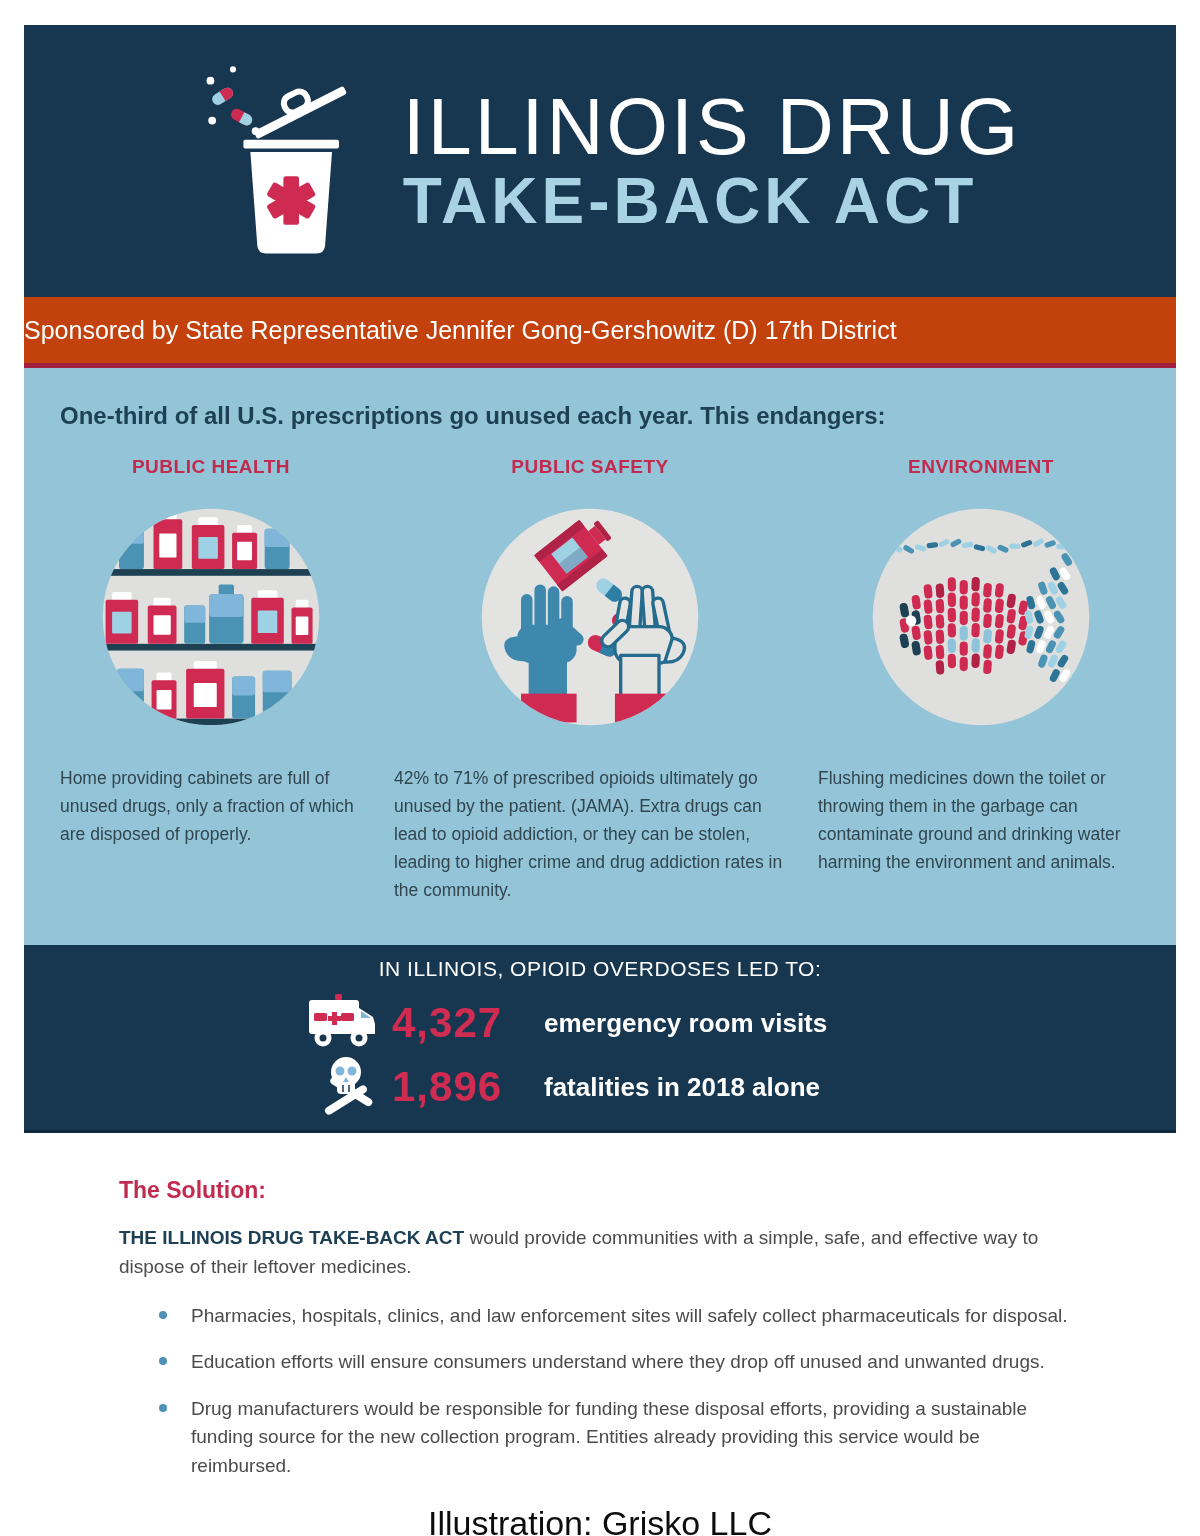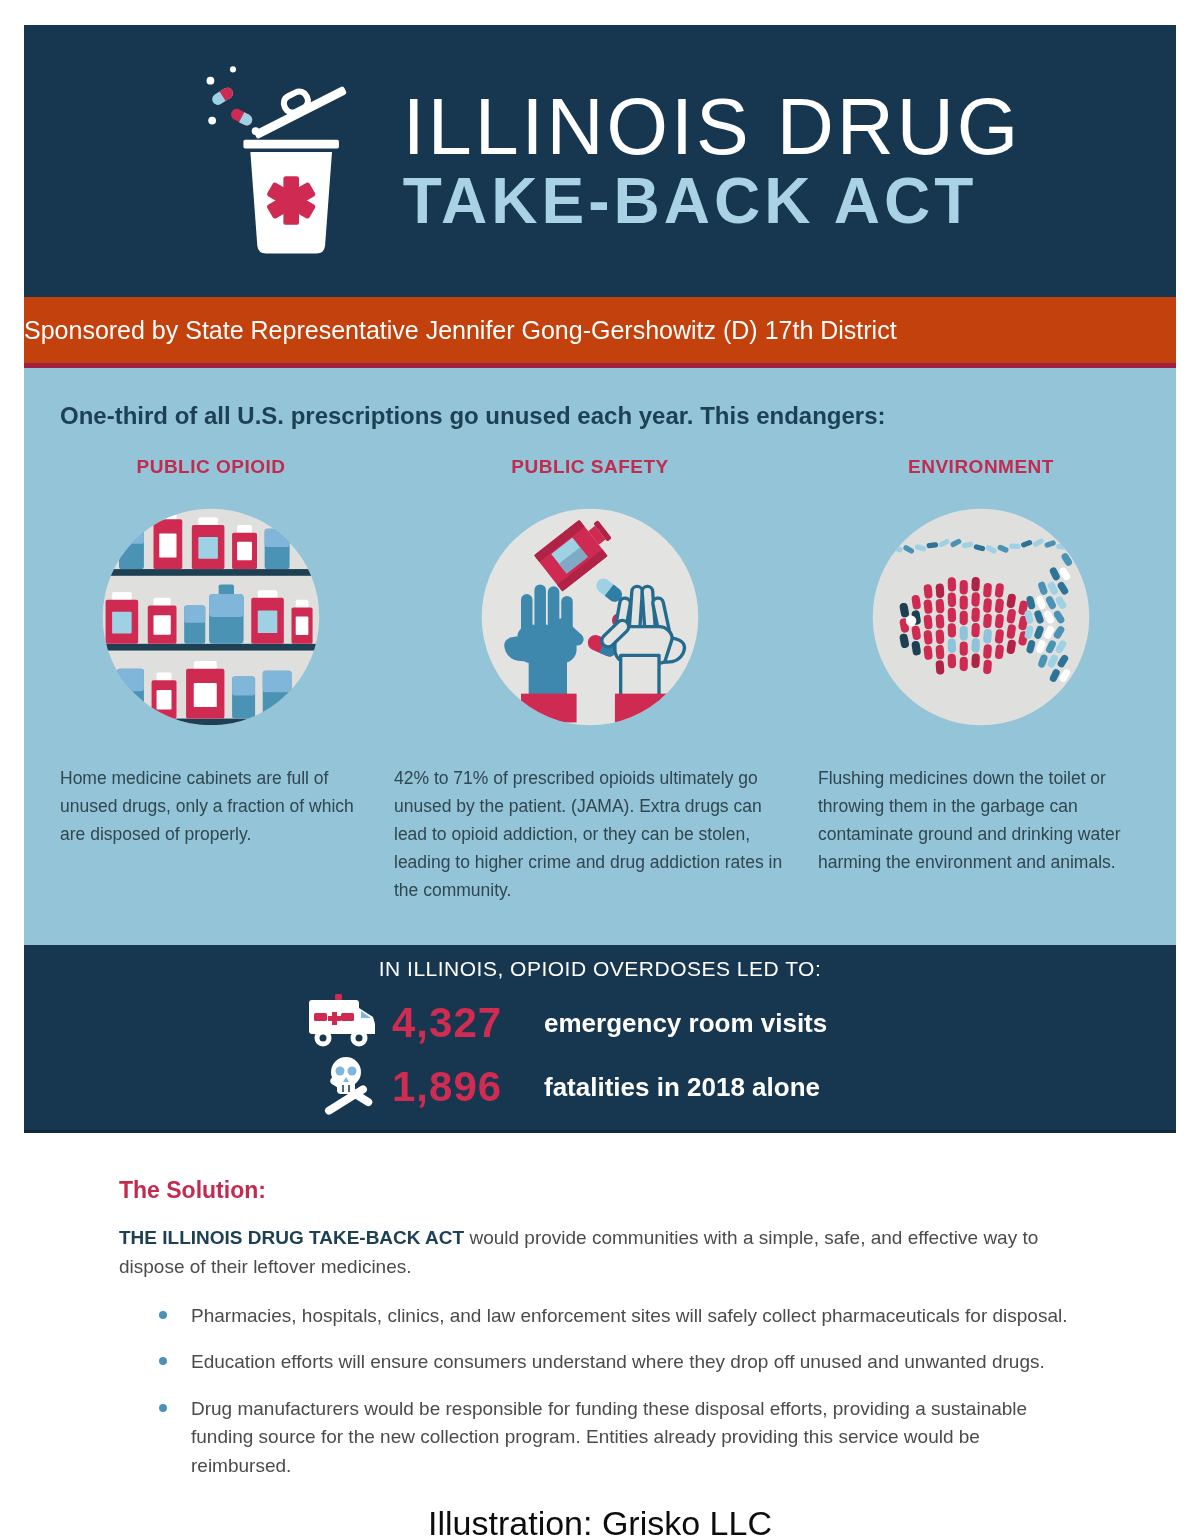--- a/index.html
+++ b/index.html
@@ -92,21 +92,21 @@
 
     <div class="banner">
       <div class="banner-text">Sponsored by State Representative Jennifer Gong-Gershowitz (D) 17th District</div>
     </div>
 
     <section class="endangers">
       <div class="intro">One-third of all U.S. prescriptions go unused each year. This endangers:</div>
       <div class="cols">
 
         <div class="col">
-          <div class="col-title">PUBLIC OPIOID</div>
+          <div class="col-title">PUBLIC HEALTH</div>
           <div class="circle-wrap">
             <svg width="230" height="230" viewBox="0 0 240 240">
               <clipPath id="clipCab">
                   <circle cx="120" cy="120" r="113"></circle>
                 </clipPath>
               <circle cx="120" cy="120" r="113" fill="#dfdfde"></circle>
               <g clip-path="url(#clipCab)">
                 <rect x="0" y="70" width="240" height="7" fill="#1d4053"></rect>
                 <rect x="0" y="148" width="240" height="7" fill="#1d4053"></rect>
                 <rect x="0" y="226" width="240" height="7" fill="#1d4053"></rect>
@@ -150,21 +150,21 @@
                     <rect x="94" y="174" width="40" height="52" rx="2" fill="#cf2b52"></rect>
                     <rect x="102" y="188.8" width="24" height="25.2" rx="1" fill="#ffffff"></rect>
                     <rect x="142" y="182" width="24" height="44" rx="3" fill="#4a93b4"></rect>
                     <rect x="142" y="182" width="24" height="19.8" rx="3" fill="#7fb6d9"></rect>
                     <rect x="174" y="176" width="30" height="50" rx="3" fill="#4a93b4"></rect>
                     <rect x="174" y="176" width="30" height="22.5" rx="3" fill="#7fb6d9"></rect>
                   </g>
               </g>
             </svg>
           </div>
-          <div class="col-text">Home medicine cabinets are full of unused drugs, only a fraction of which are disposed of properly.</div>
+          <div class="col-text">Home providing cabinets are full of unused drugs, only a fraction of which are disposed of properly.</div>
         </div>
 
         <div class="col">
           <div class="col-title">PUBLIC SAFETY</div>
           <div class="circle-wrap">
             <svg width="230" height="230" viewBox="0 0 240 240">
               <clipPath id="clipHands">
                   <circle cx="120" cy="120" r="113"></circle>
                 </clipPath>
               <circle cx="120" cy="120" r="113" fill="#e3e3e2"></circle>

